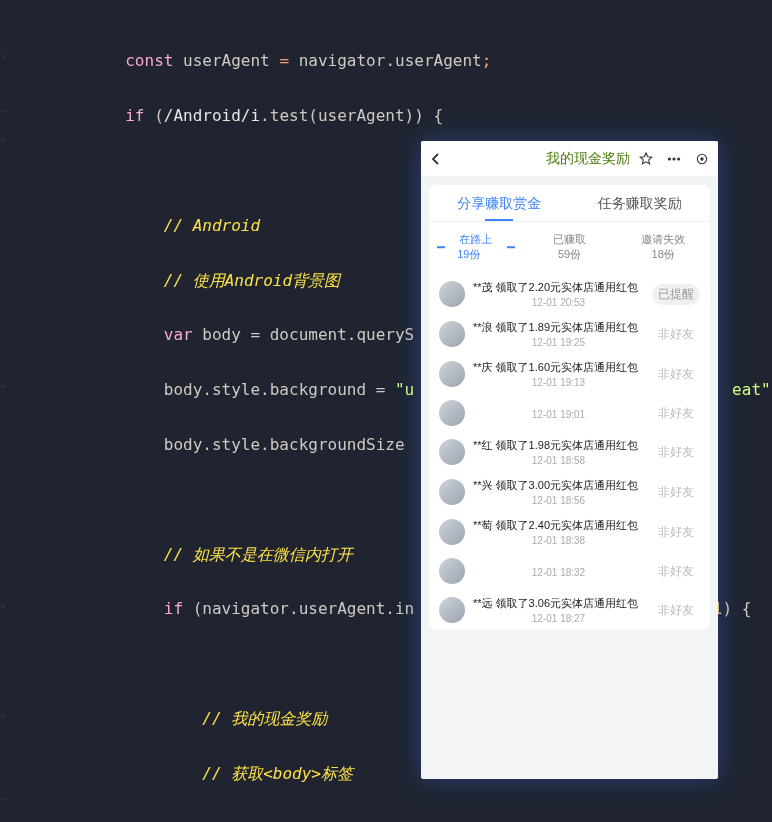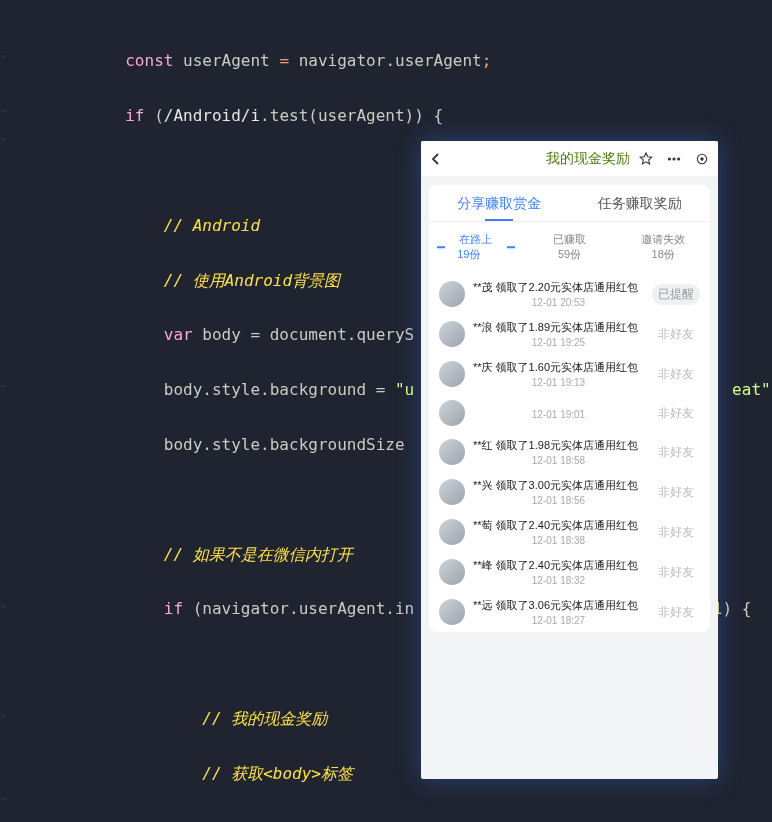--- a/index.html
+++ b/index.html
@@ -317,21 +317,20 @@
           <div class="avatar"></div>
           <div class="info">
             <div class="text1">**萄 领取了2.40元实体店通用红包</div>
             <div class="text2">12-01 18:38</div>
           </div>
           <div class="tag">非好友</div>
         </div>
         <div class="row">
           <div class="avatar"></div>
           <div class="info">
-            <div class="text1">**峰 领取了2.40元实体店通用红包</div>
             <div class="text2">12-01 18:32</div>
           </div>
           <div class="tag">非好友</div>
         </div>
         <div class="row">
           <div class="avatar"></div>
           <div class="info">
             <div class="text1">**远 领取了3.06元实体店通用红包</div>
             <div class="text2">12-01 18:27</div>
           </div>

